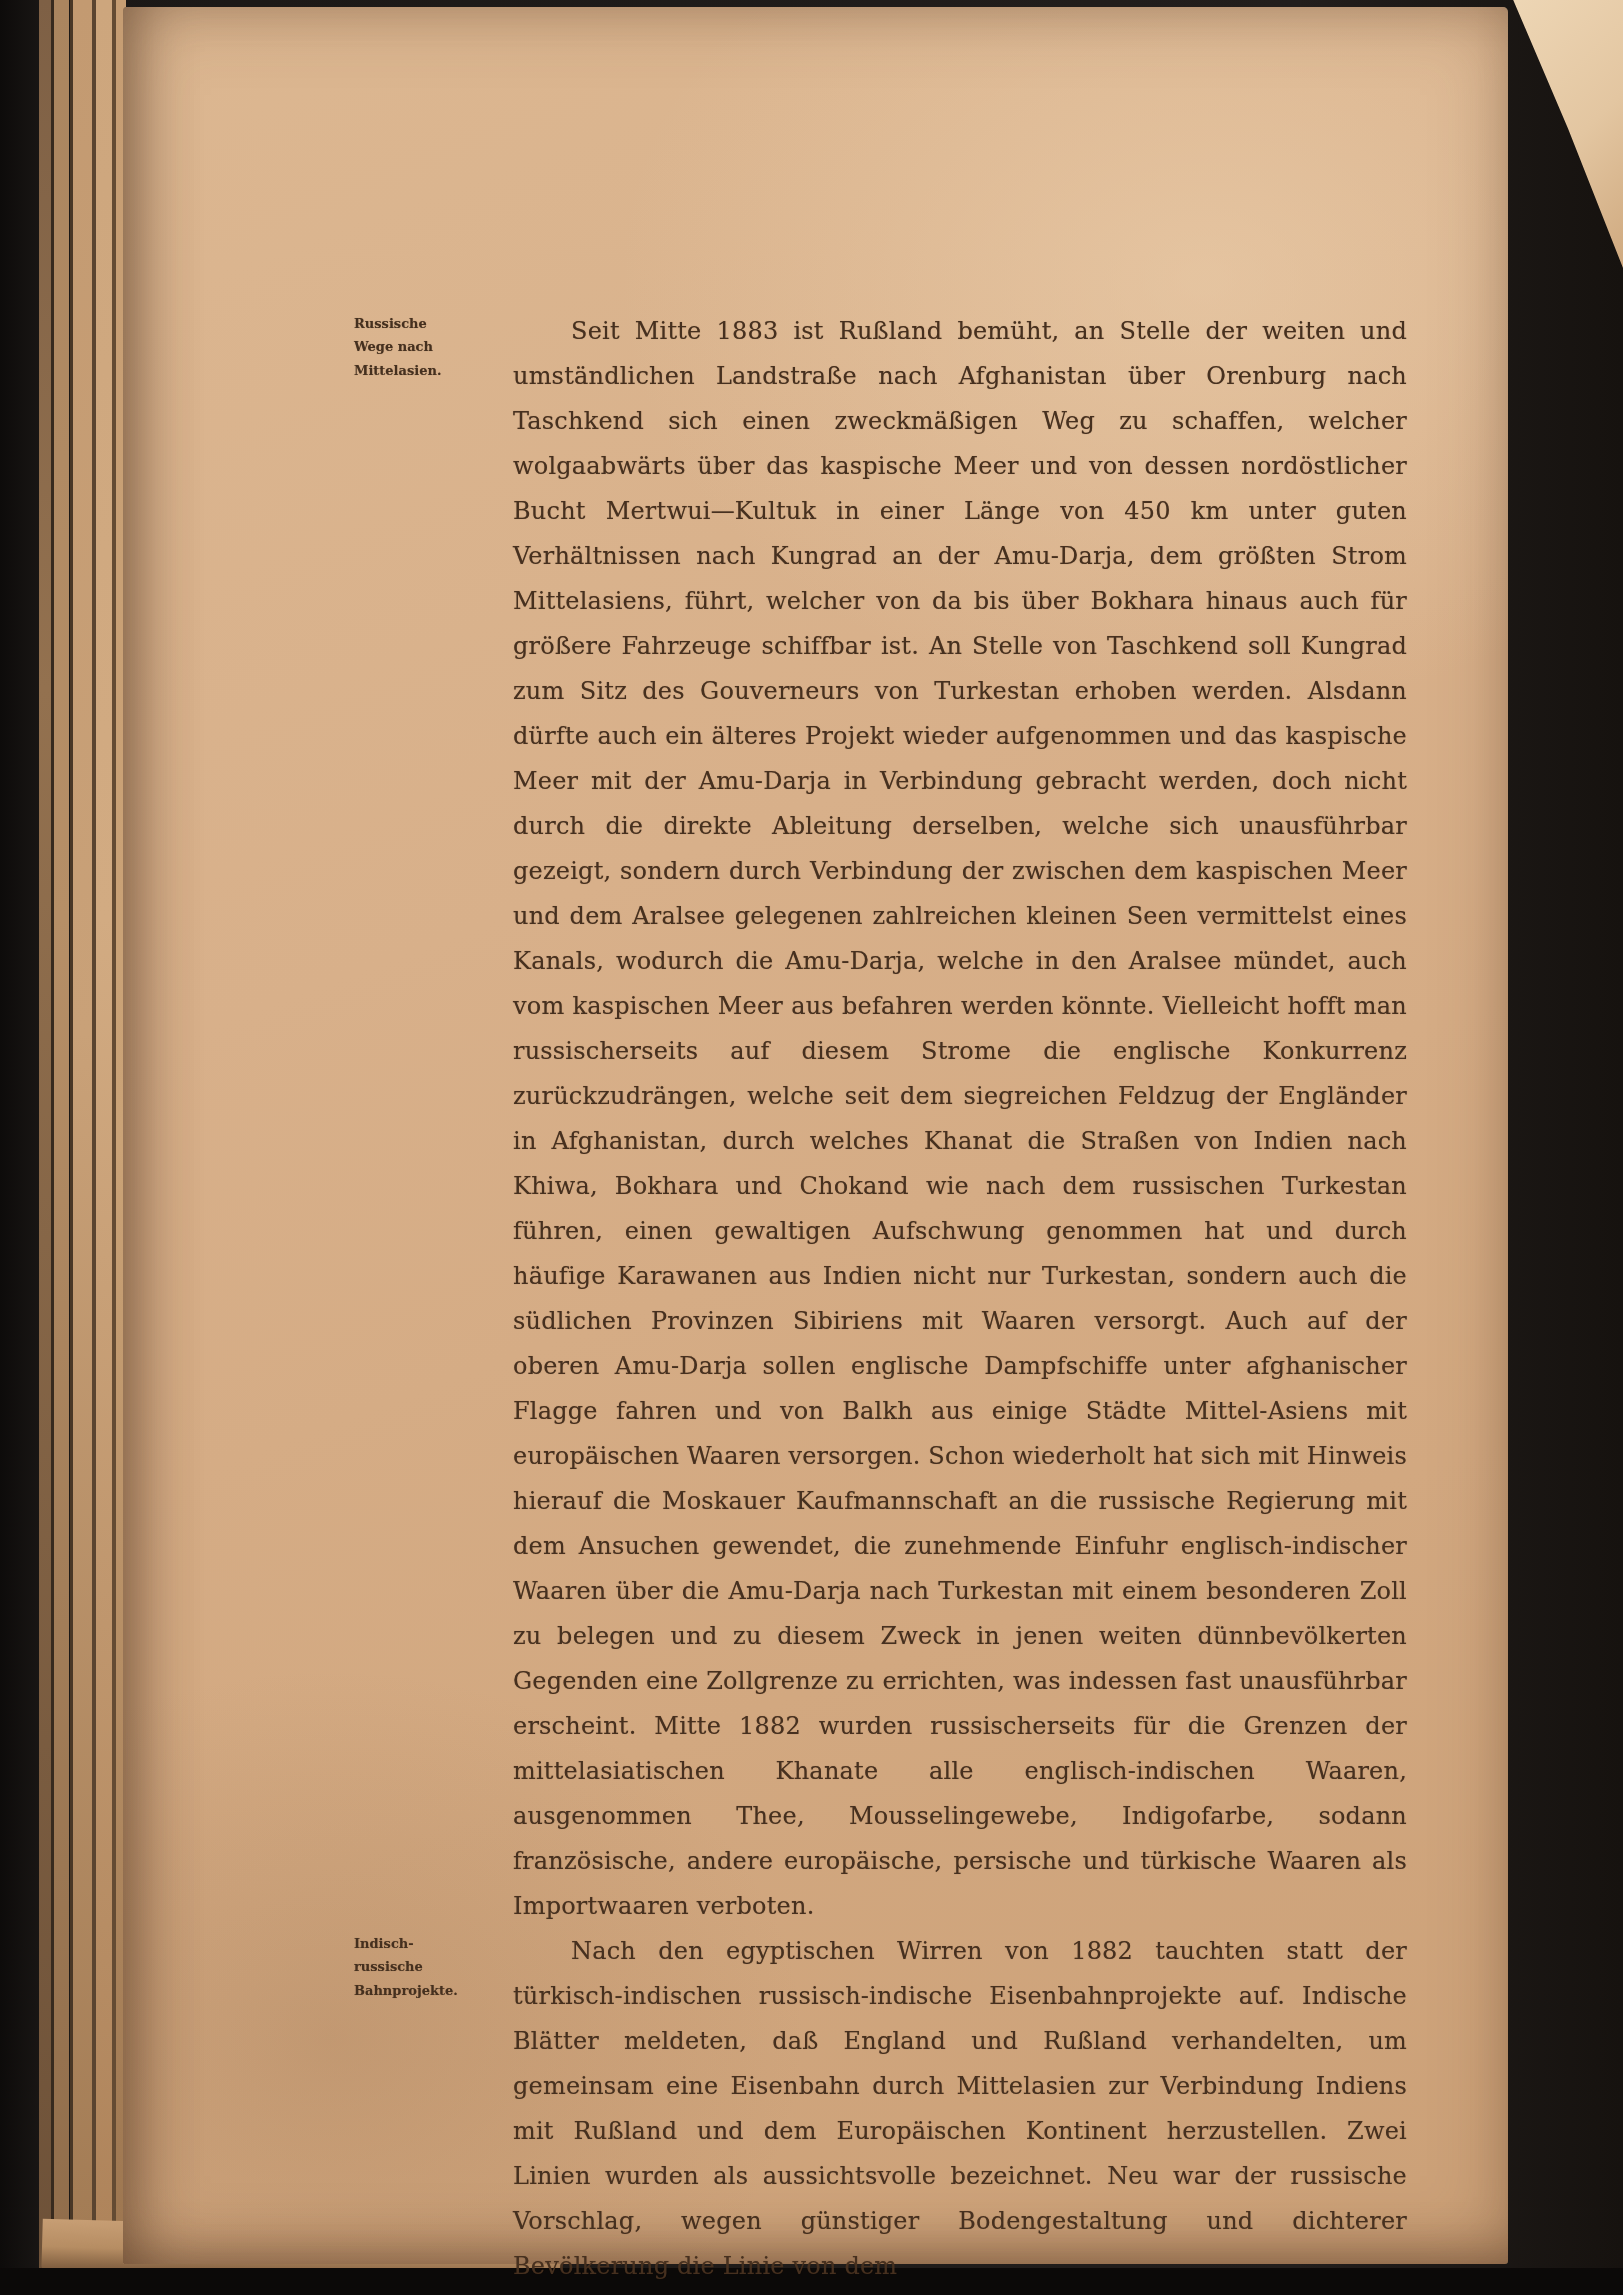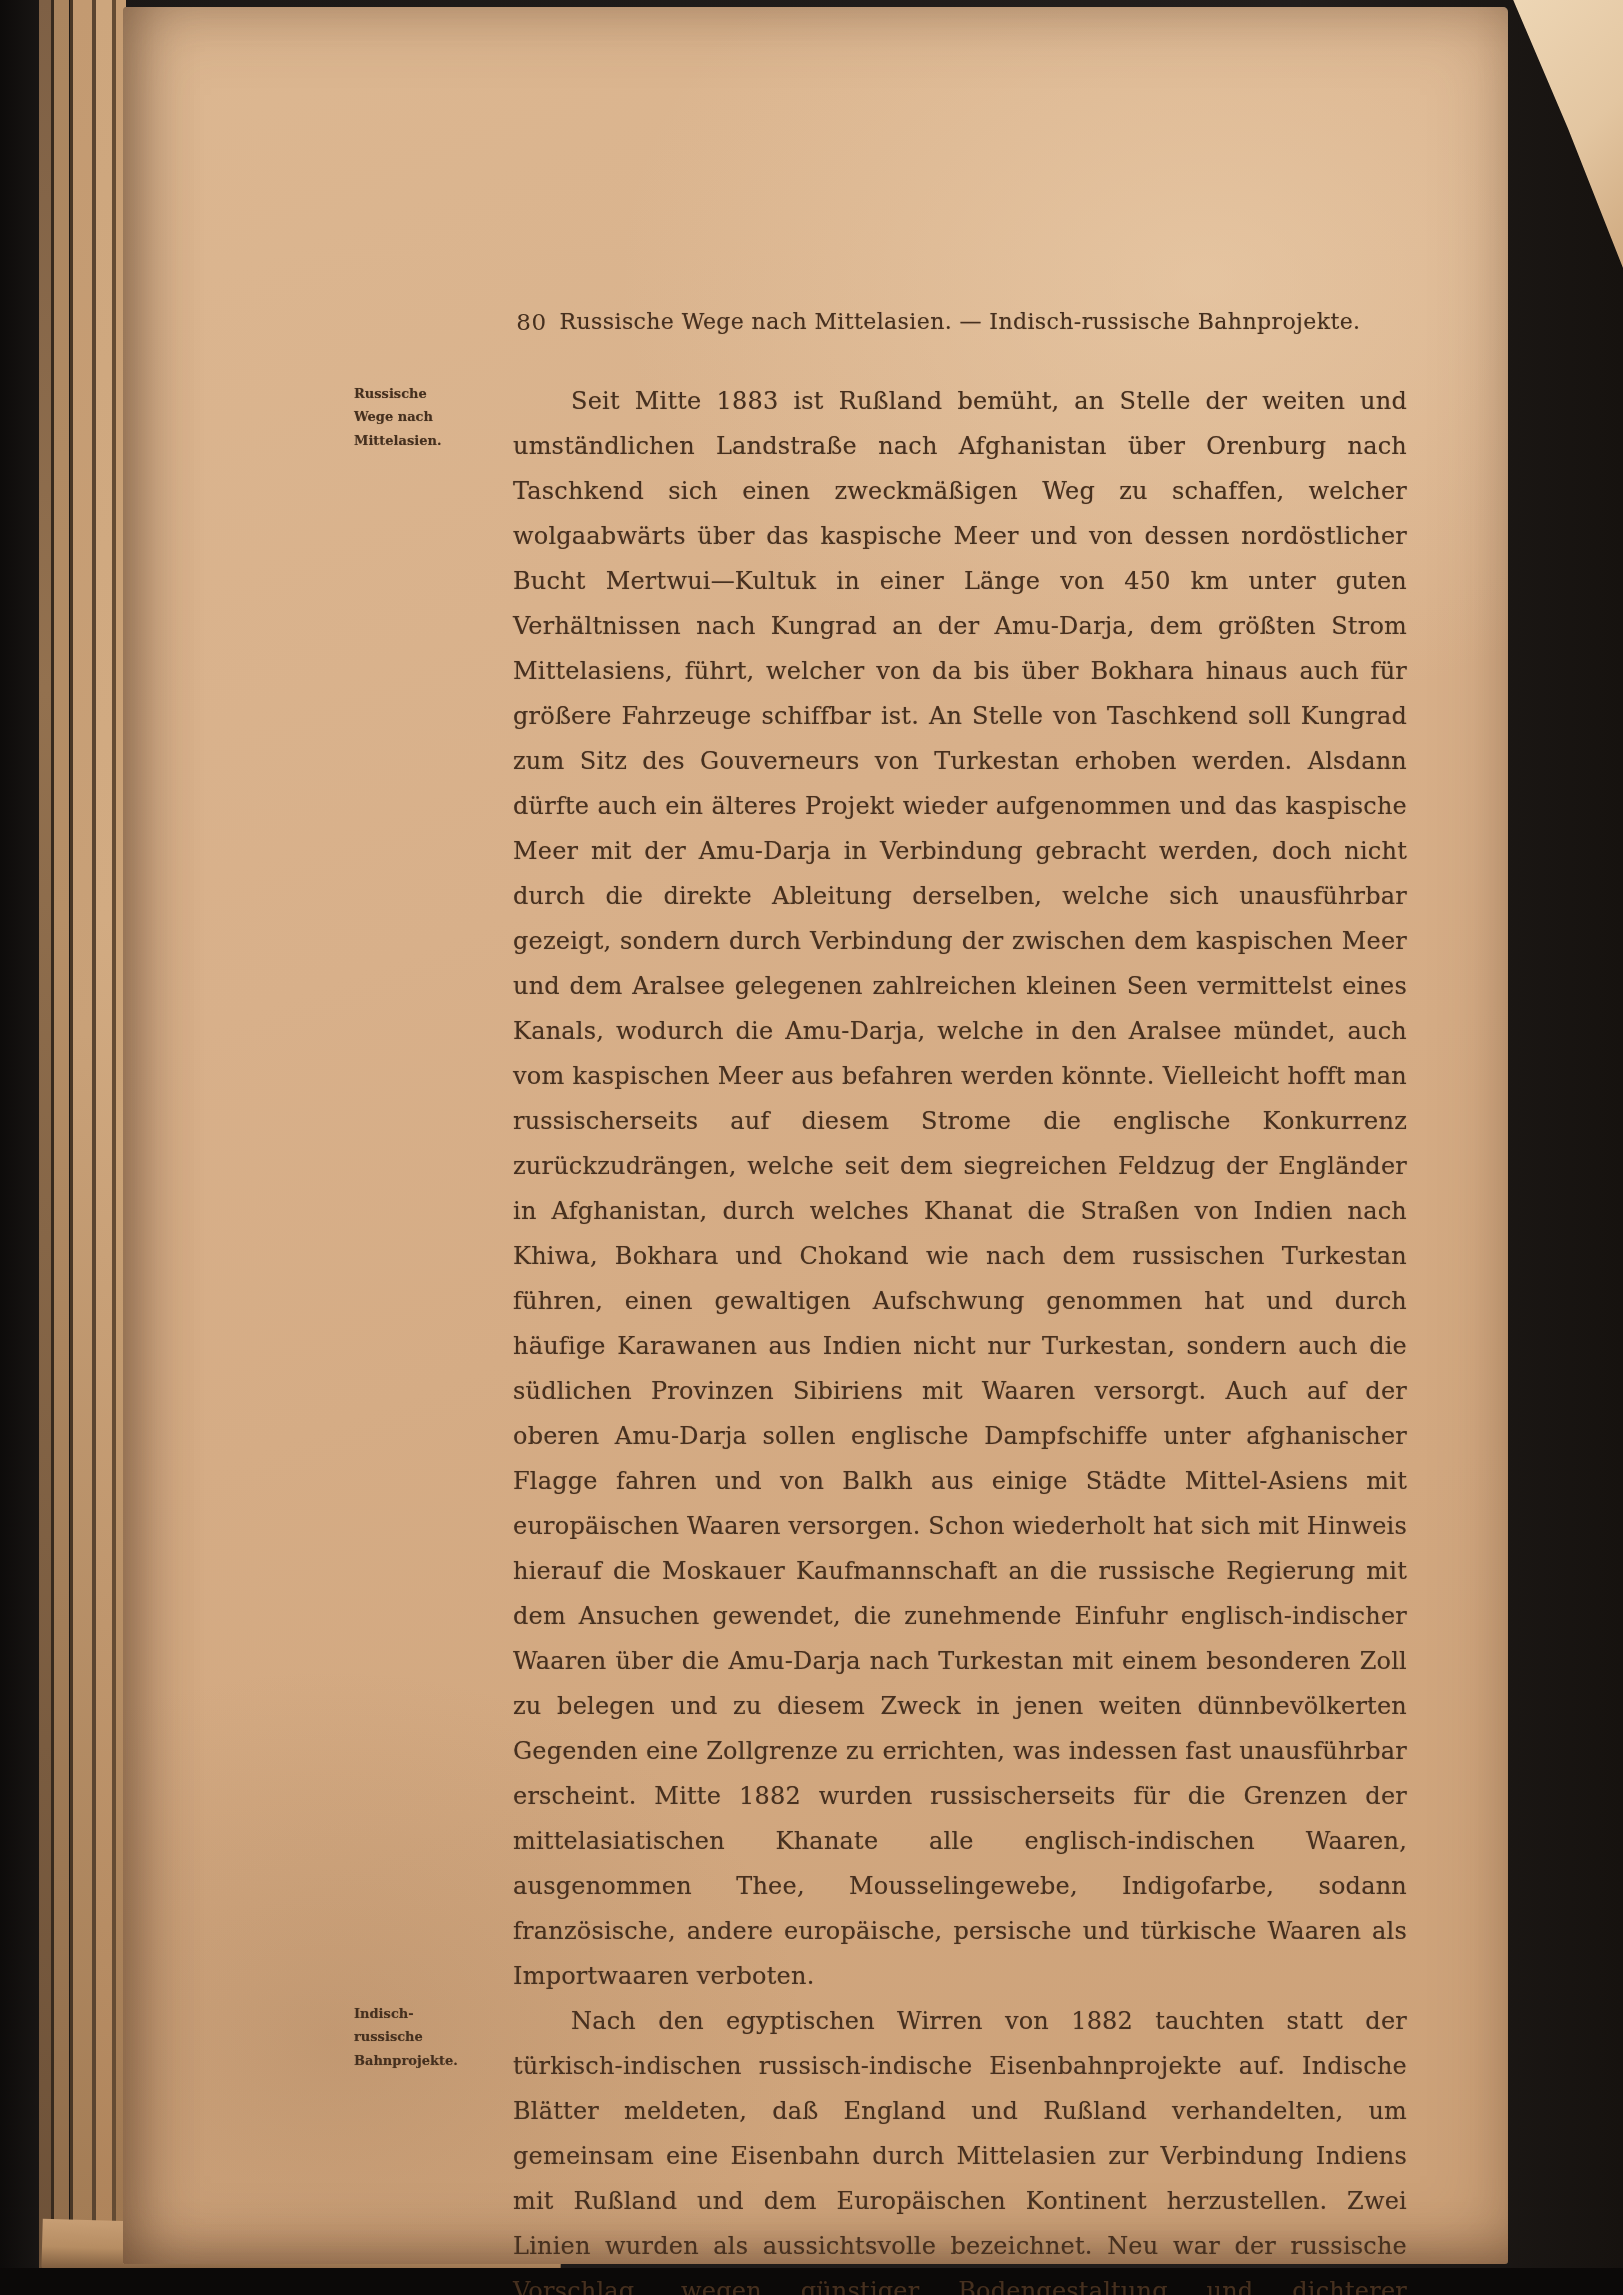--- a/index.html
+++ b/index.html
@@ -149,24 +149,20 @@
   <div class="edge-strip s5"></div>
 </div>
 
 <div class="bottom-edge"></div>
 <div class="bottom-dark"></div>
 
 <div class="book-page">
 
   <div class="text-column">
 
-    <div class="page-header">
-      <span class="page-number">80</span>
-      <div class="running-title">Russische Wege nach Mittelasien. — Indisch-russische Bahnprojekte.</div>
-    </div>
 
     <div class="section">
       <div class="margin-note">Russische
 Wege nach
 Mittelasien.</div>
       <p class="body-paragraph">Seit Mitte 1883 ist Rußland bemüht, an Stelle der weiten und umständlichen Landstraße nach Afghanistan über Orenburg nach Taschkend sich einen zweckmäßigen Weg zu schaffen, welcher wolgaabwärts über das kaspische Meer und von dessen nordöstlicher Bucht Mertwui—Kultuk in einer Länge von 450 km unter guten Verhältnissen nach Kungrad an der Amu-Darja, dem größten Strom Mittelasiens, führt, welcher von da bis über Bokhara hinaus auch für größere Fahrzeuge schiffbar ist. An Stelle von Taschkend soll Kungrad zum Sitz des Gouverneurs von Turkestan erhoben werden. Alsdann dürfte auch ein älteres Projekt wieder aufgenommen und das kaspische Meer mit der Amu-Darja in Verbindung gebracht werden, doch nicht durch die direkte Ableitung derselben, welche sich unausführbar gezeigt, sondern durch Verbindung der zwischen dem kaspischen Meer und dem Aralsee gelegenen zahlreichen kleinen Seen vermittelst eines Kanals, wodurch die Amu-Darja, welche in den Aralsee mündet, auch vom kaspischen Meer aus befahren werden könnte. Vielleicht hofft man russischerseits auf diesem Strome die englische Konkurrenz zurückzudrängen, welche seit dem siegreichen Feldzug der Engländer in Afghanistan, durch welches Khanat die Straßen von Indien nach Khiwa, Bokhara und Chokand wie nach dem russischen Turkestan führen, einen gewaltigen Aufschwung genommen hat und durch häufige Karawanen aus Indien nicht nur Turkestan, sondern auch die südlichen Provinzen Sibiriens mit Waaren versorgt. Auch auf der oberen Amu-Darja sollen englische Dampfschiffe unter afghanischer Flagge fahren und von Balkh aus einige Städte Mittel-Asiens mit europäischen Waaren versorgen. Schon wiederholt hat sich mit Hinweis hierauf die Moskauer Kaufmannschaft an die russische Regierung mit dem Ansuchen gewendet, die zunehmende Einfuhr englisch-indischer Waaren über die Amu-Darja nach Turkestan mit einem besonderen Zoll zu belegen und zu diesem Zweck in jenen weiten dünnbevölkerten Gegenden eine Zollgrenze zu errichten, was indessen fast unausführbar erscheint. Mitte 1882 wurden russischerseits für die Grenzen der mittelasiatischen Khanate alle englisch-indischen Waaren, ausgenommen Thee, Mousselingewebe, Indigofarbe, sodann französische, andere europäische, persische und türkische Waaren als Importwaaren verboten.</p>
     </div>
 
     <div class="section">
       <div class="margin-note">Indisch-

